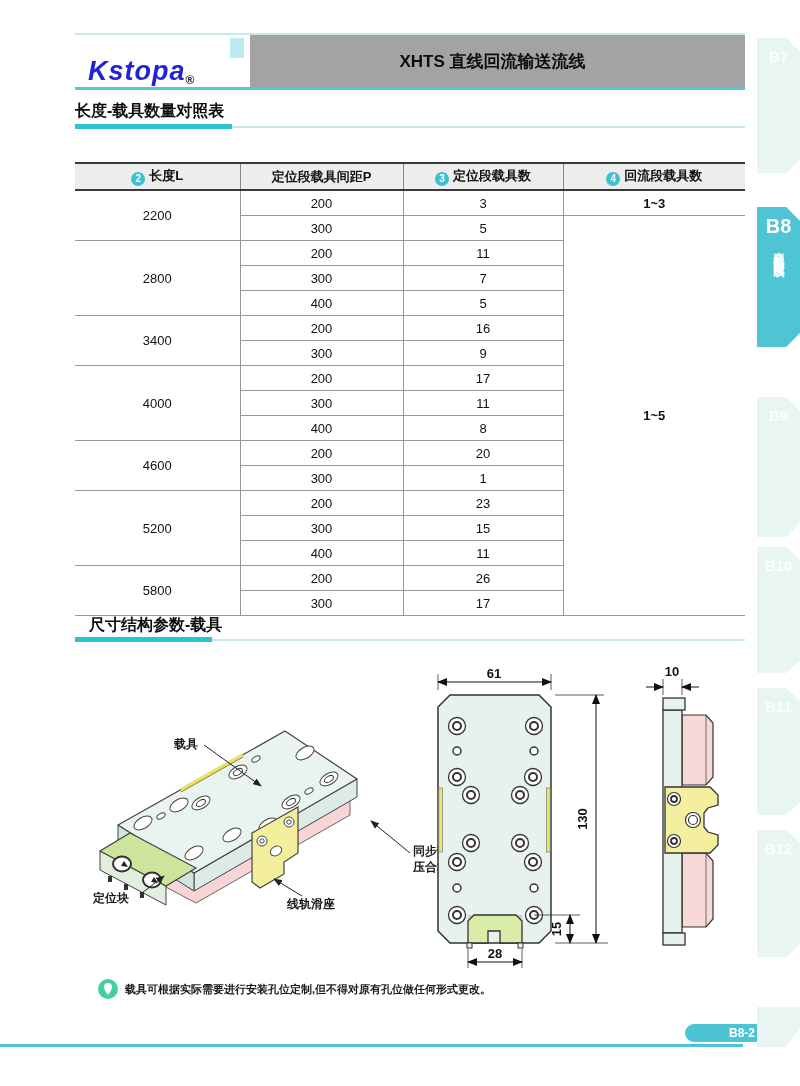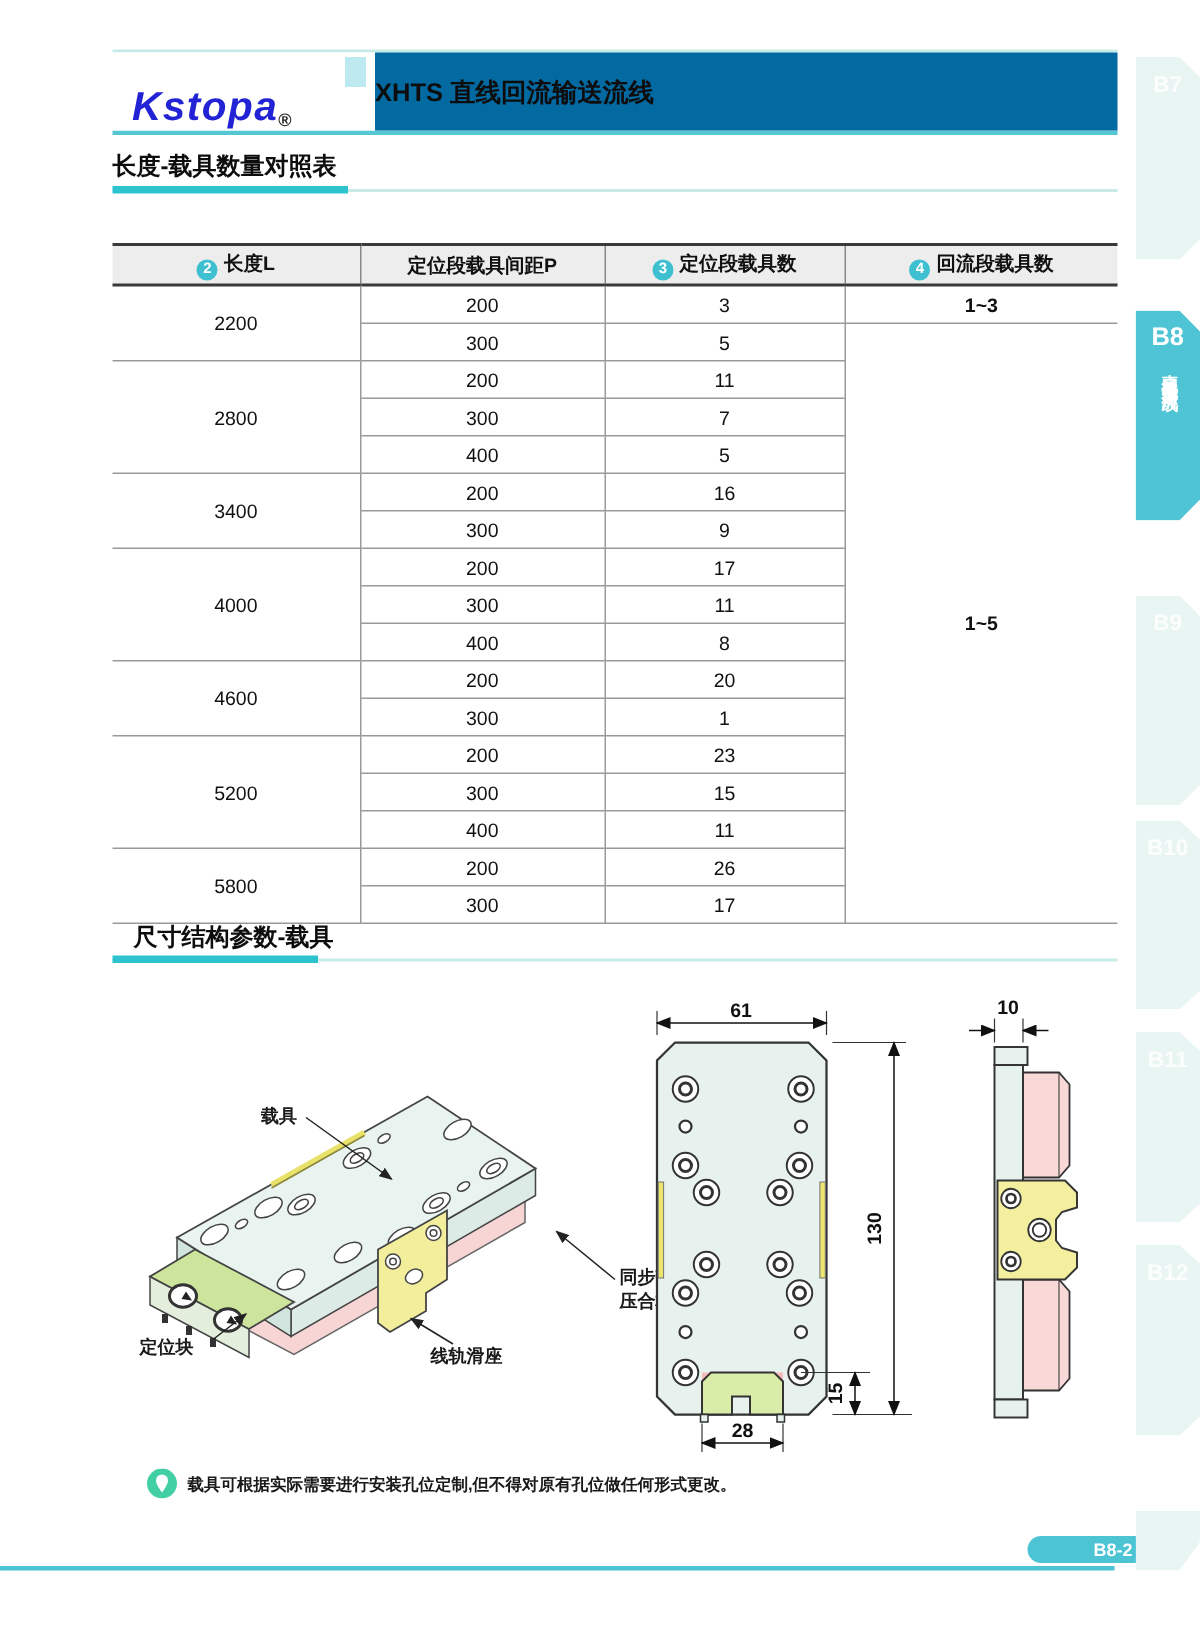--- a/index.html
+++ b/index.html
@@ -6,21 +6,21 @@
   .page{position:relative;width:800px;height:1086px;background:#ffffff;overflow:hidden;
         font-family:"Liberation Sans", sans-serif;color:#111;}
 
   
   .header{position:absolute;left:75px;top:33px;width:670px;height:52px;
           border-top:2px solid #c4ebe8;border-bottom:3px solid #54c7d3;display:flex;}
   .logo-box{position:relative;width:175px;background:#fff;display:flex;align-items:flex-end;padding-left:13px;box-sizing:border-box;}
   .logo-accent{position:absolute;left:155px;top:3px;width:14px;height:20px;background:#bdeaf0;}
   .logo-text{position:relative;font-size:27px;font-weight:bold;color:#2323d6;letter-spacing:1px;font-style:italic;}
   .logo-reg{position:relative;font-size:12px;color:#222;vertical-align:top;font-weight:bold;font-style:normal;}
-  .header-right{flex:1;background:#0369a1;display:flex;align-items:center;justify-content:flex-start;padding-right:10px;}
+  .header-right{flex:1;background:#a3a3a3;display:flex;align-items:center;justify-content:center;padding-right:10px;}
   .doc-title{font-size:17px;font-weight:bold;color:#0d0d0d;}
 
   
   .sec-title{position:absolute;left:75px;font-size:16px;font-weight:bold;color:#0d0d0d;}
   .sec-line-light{position:absolute;left:75px;width:670px;height:2px;background:#c9ebe8;}
   .sec-line-bar{position:absolute;left:75px;height:5px;background:#2cc3cf;}
 
   
   table.spec{position:absolute;left:75px;top:162px;width:670px;border-collapse:collapse;table-layout:fixed;
              font-size:13px;border-bottom:1px solid #999;}
@@ -54,21 +54,21 @@
               border-radius:9px;color:#fff;font-size:12px;font-weight:bold;text-align:center;line-height:18px;padding-left:28px;}
   .corner-shape{position:absolute;left:757px;top:1007px;width:43px;height:40px;background:#e9f5f2;
                 clip-path:polygon(0 0,100% 0,100% 52%,68% 100%,0 100%);}
 
   
   .sidebar{position:absolute;left:757px;top:0;width:43px;height:1086px;}
   .tab{position:absolute;left:0;width:43px;background:#e9f5f2;
        clip-path:polygon(0 0,68% 0,100% 10%,100% 90%,68% 100%,0 100%);box-sizing:border-box;}
   .tab .tab-label{color:rgba(255,255,255,0.85);font-size:15px;font-weight:bold;text-align:center;padding-top:10px;}
   .tab.active{background:#4fc4d4;}
-  .tab.active .tab-label{color:#fff;font-size:17px;padding-top:8px;}
+  .tab.active .tab-label{color:#fff;font-size:20px;padding-top:8px;}
   .tab-sub{writing-mode:vertical-lr;text-orientation:upright;color:#fff;font-size:11px;
            font-weight:bold;letter-spacing:2px;display:block;margin:5px auto 0;}
 </style>
 </head>
 <body>
 
 <div class="page">
 
   <div class="header">
     <div class="logo-box">

